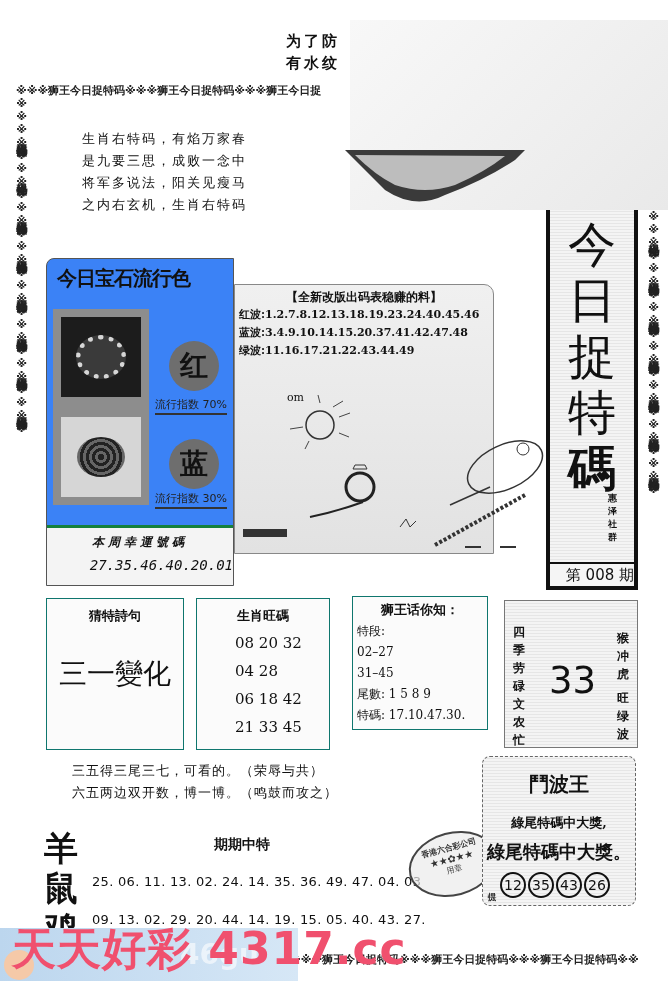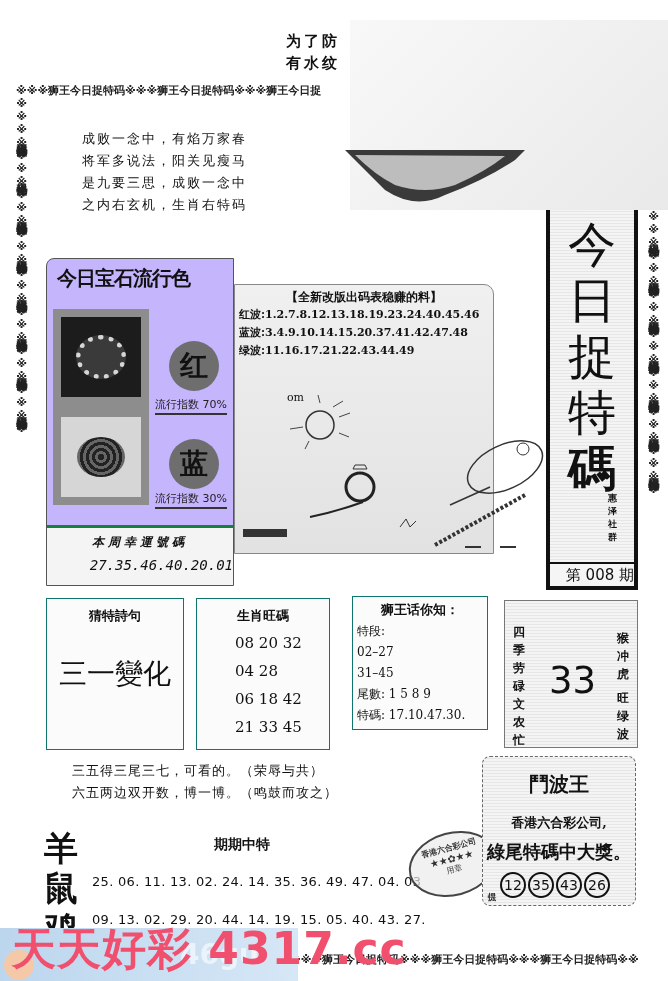--- a/index.html
+++ b/index.html
@@ -35,44 +35,44 @@
     <path d="M0,0 Q20,20 40,40 Q70,60 100,45 Q140,30 170,10 L180,0 Z" fill="#3a3a3a"></path>
     <path d="M10,5 Q30,25 50,35 Q80,45 110,35 Q140,22 160,6 Z" fill="#bdbdbd"></path>
   </svg>
 </div>
 
 <div class="abs vstrip" style="left:14px; top:97px; width:14px; height:828px;">※※※狮王今日捉特码※※※今日捉特码※※※狮王今日捉特码※※※狮王今日捉特码※※※狮王今日捉特码※※※狮王今日捉特码※※※狮王今日捉特码※※※狮王今日捉特码※※</div>
 
 <div class="abs vstrip" style="left:646px; top:210px; width:14px; height:700px;">※※今日捉特码※※※狮王今日捉特码※※※狮王今日捉特码※※※狮王今日捉特码※※※狮王今日捉特码※※※狮王今日捉特码※※※狮王今日捉特码※※</div>
 
 <div class="abs" style="left:82px; top:128px;">
-  <div class="poem-line">成败一念中，有焰万家春</div>
+  <div class="poem-line">生肖右特码，有焰万家春</div>
+  <div class="poem-line">是九要三思，成败一念中</div>
   <div class="poem-line">将军多说法，阳关见瘦马</div>
-  <div class="poem-line">是九要三思，成败一念中</div>
   <div class="poem-line">之内右玄机，生肖右特码</div>
 </div>
 
 <div class="abs stripes" style="left:546px; top:210px; width:92px; height:380px; border-left:4px solid #111; border-right:4px solid #111; border-bottom:4px solid #111;">
   <div style="display:flex; flex-direction:column; align-items:center; padding-top:6px;">
     <div style="font-size:48px; line-height:56px;">今</div>
     <div style="font-size:48px; line-height:56px;">日</div>
     <div style="font-size:48px; line-height:56px;">捉</div>
     <div style="font-size:48px; line-height:56px;">特</div>
     <div style="font-size:48px; line-height:56px; font-weight:bold;">碼</div>
   </div>
   <div style="position:absolute; left:58px; top:282px; display:flex; flex-direction:column; font-size:9px; font-weight:bold; line-height:13px;">
     <span>惠</span>
     <span>泽</span>
     <span>社</span>
     <span>群</span>
   </div>
   <div style="position:absolute; left:0; right:0; bottom:0; height:24px; border-top:2px solid #111; font-size:15px; text-align:right; line-height:22px; background:#f5f5f5;">第 008 期</div>
 </div>
 
-<div class="abs" style="left:46px; top:258px; width:188px; height:328px; background:#c4b5fd; border:1px solid #555; border-radius:8px 0 0 0;">
+<div class="abs" style="left:46px; top:258px; width:188px; height:328px; background:#3b82f6; border:1px solid #555; border-radius:8px 0 0 0;">
   <div style="position:absolute; left:10px; top:6px; font-size:20px; font-weight:bold; font-family:'DejaVu Serif', serif; letter-spacing:-1px;">今日宝石流行色</div>
   <div style="position:absolute; left:6px; top:50px; width:96px; height:196px; background:#8d8d8d;">
     <div style="position:absolute; left:8px; top:8px; width:80px; height:80px; background:#1c1c1c; display:flex; align-items:center; justify-content:center;">
       <div style="width:50px; height:44px; border-radius:50%; border:5px dotted #d6d6d6; background:#3a3a3a;"></div>
     </div>
     <div style="position:absolute; left:8px; top:108px; width:80px; height:80px; background:#d6d6d6; display:flex; align-items:center; justify-content:center;">
       <div style="width:48px; height:40px; border-radius:50%; background:repeating-radial-gradient(circle,#222 0px,#222 3px,#666 3px,#666 6px);"></div>
     </div>
   </div>
   <div class="circle-badge" style="position:absolute; left:122px; top:82px;">红</div>
@@ -187,21 +187,21 @@
 <div class="abs" style="left:92px; top:912px; font-size:13px; letter-spacing:0.3px; white-space:nowrap;">09. 13. 02. 29. 20. 44. 14. 19. 15. 05. 40. 43. 27.</div>
 
 <div class="abs" style="left:408px; top:832px; width:90px; height:64px; border:2px solid #444; border-radius:50%; transform:rotate(-15deg); background:rgba(235,235,235,0.7); text-align:center;">
   <div style="font-size:8px; font-weight:bold; margin-top:8px; color:#333;">香港六合彩公司</div>
   <div style="font-size:10px; color:#333;">★★✿★★</div>
   <div style="font-size:8px; color:#333;">用章</div>
 </div>
 
 <div class="abs stripes" style="left:482px; top:756px; width:154px; height:150px; border:1px dashed #666; border-radius:8px;">
   <div style="text-align:center; font-size:20px; font-weight:bold; margin-top:14px; font-family:'DejaVu Serif', serif;">鬥波王</div>
-  <div style="text-align:center; font-size:13px; font-weight:bold; margin-top:16px; font-family:'DejaVu Serif', serif; white-space:nowrap;">香港六合彩公司,</div>
+  <div style="text-align:center; font-size:13px; font-weight:bold; margin-top:16px; font-family:'DejaVu Serif', serif; white-space:nowrap;">綠尾特碼中大獎,</div>
   <div style="text-align:center; font-size:18px; font-weight:bold; margin-top:8px; font-family:'DejaVu Serif', serif; white-space:nowrap;">綠尾特碼中大獎。</div>
   <div style="display:flex; align-items:center; margin-top:8px; margin-left:2px;">
     <span style="writing-mode:vertical-rl; font-size:9px; margin-right:2px;">提供</span>
     <span class="circ-num">12</span>
     <span class="circ-num">35</span>
     <span class="circ-num">43</span>
     <span class="circ-num">26</span>
   </div>
 </div>
 

